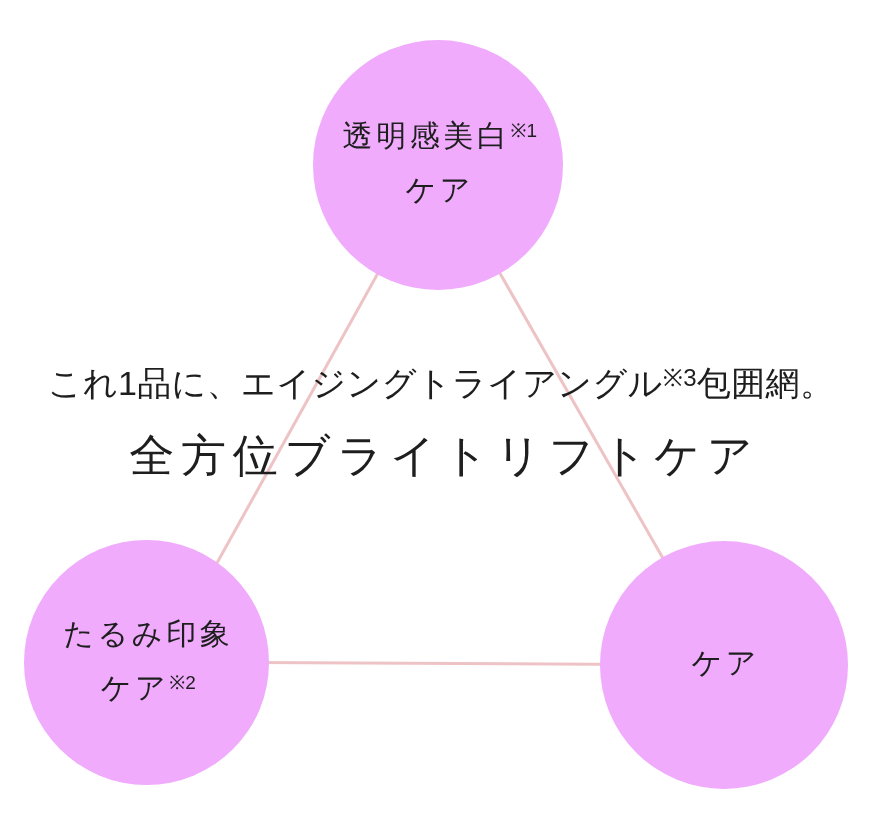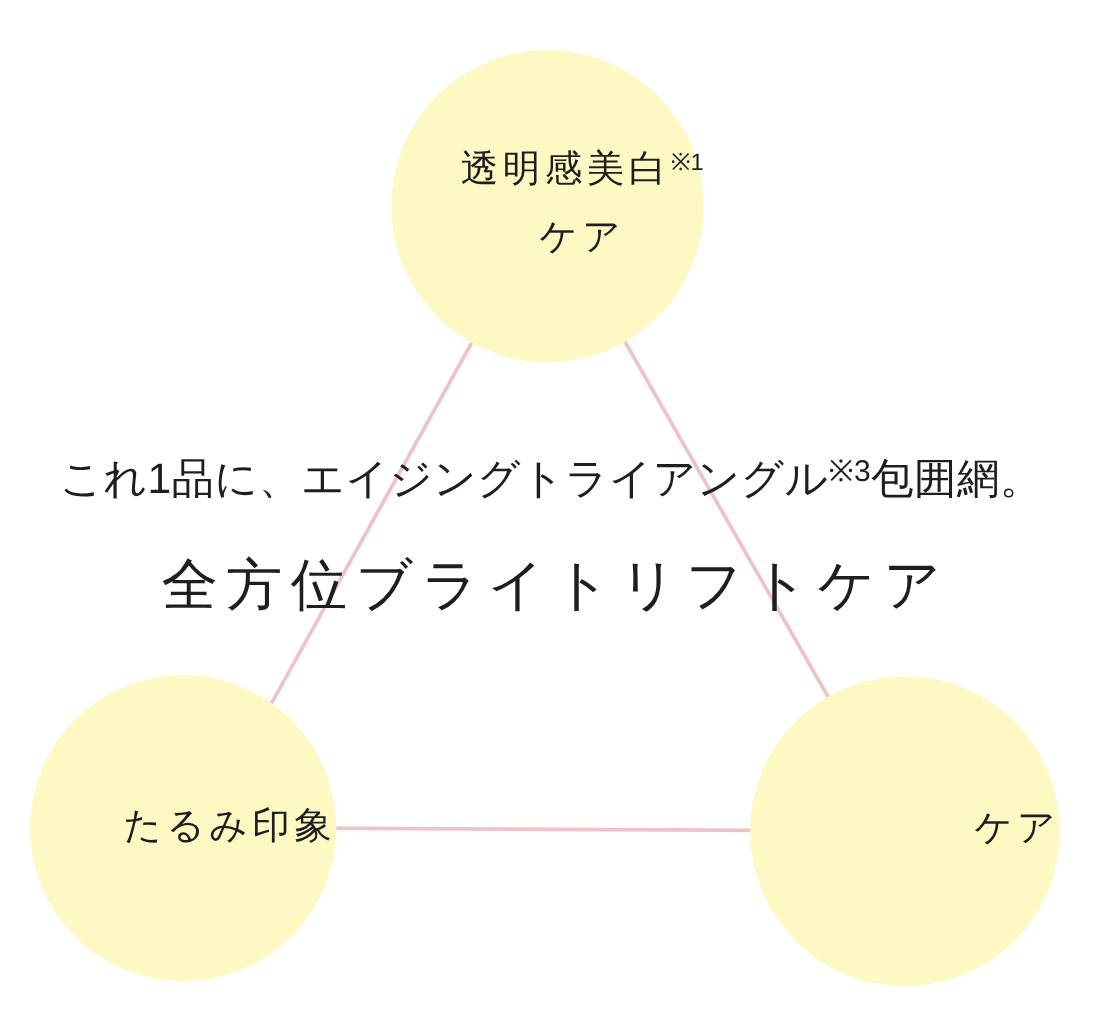--- a/index.html
+++ b/index.html
@@ -22,25 +22,25 @@
     top: 0;
     z-index: 1;
   }
   svg.connectors line {
     stroke: #eec3c5;
     stroke-width: 3;
   }
   .node {
     position: absolute;
     border-radius: 50%;
-    background: #fef9c3;
+    background: #f0abfc;
     z-index: 2;
     display: flex;
     align-items: center;
-    justify-content: flex-end;
+    justify-content: center;
     text-align: center;
   }
   .node-top {
     left: 313px;
     top: 40px;
     width: 250px;
     height: 250px;
   }
   .node-bottom-left {
     left: 24px;
@@ -88,21 +88,20 @@
     position: relative;
     top: -9px;
     vertical-align: baseline;
   }
   .copy-line2 {
     top: 426px;
     font-size: 45px;
     line-height: 60px;
     letter-spacing: 0.15em;
     text-indent: 0.15em;
-    margin-top: 12px;
   }
 </style>
 </head>
 <body>
 
 <div class="stage">
 
   <svg class="connectors" width="882" height="825" viewBox="0 0 882 825">
     <line x1="438" y1="165" x2="162" y2="662"></line>
     <line x1="438" y1="165" x2="724" y2="665"></line>
@@ -112,20 +111,21 @@
   <div class="node node-top">
     <div class="node-text">
       <div><span>透明感美白</span><sup>※1</sup></div>
       <div><span>ケア</span><sup></sup></div>
     </div>
   </div>
 
   <div class="node node-bottom-left">
     <div class="node-text">
       <div><span>たるみ印象</span><sup></sup></div>
+      <div><span>ケア</span><sup>※2</sup></div>
     </div>
   </div>
 
   <div class="node node-bottom-right">
     <div class="node-text">
       <div><span>ケア</span><sup></sup></div>
     </div>
   </div>
 
   <div class="center-copy copy-line1">

